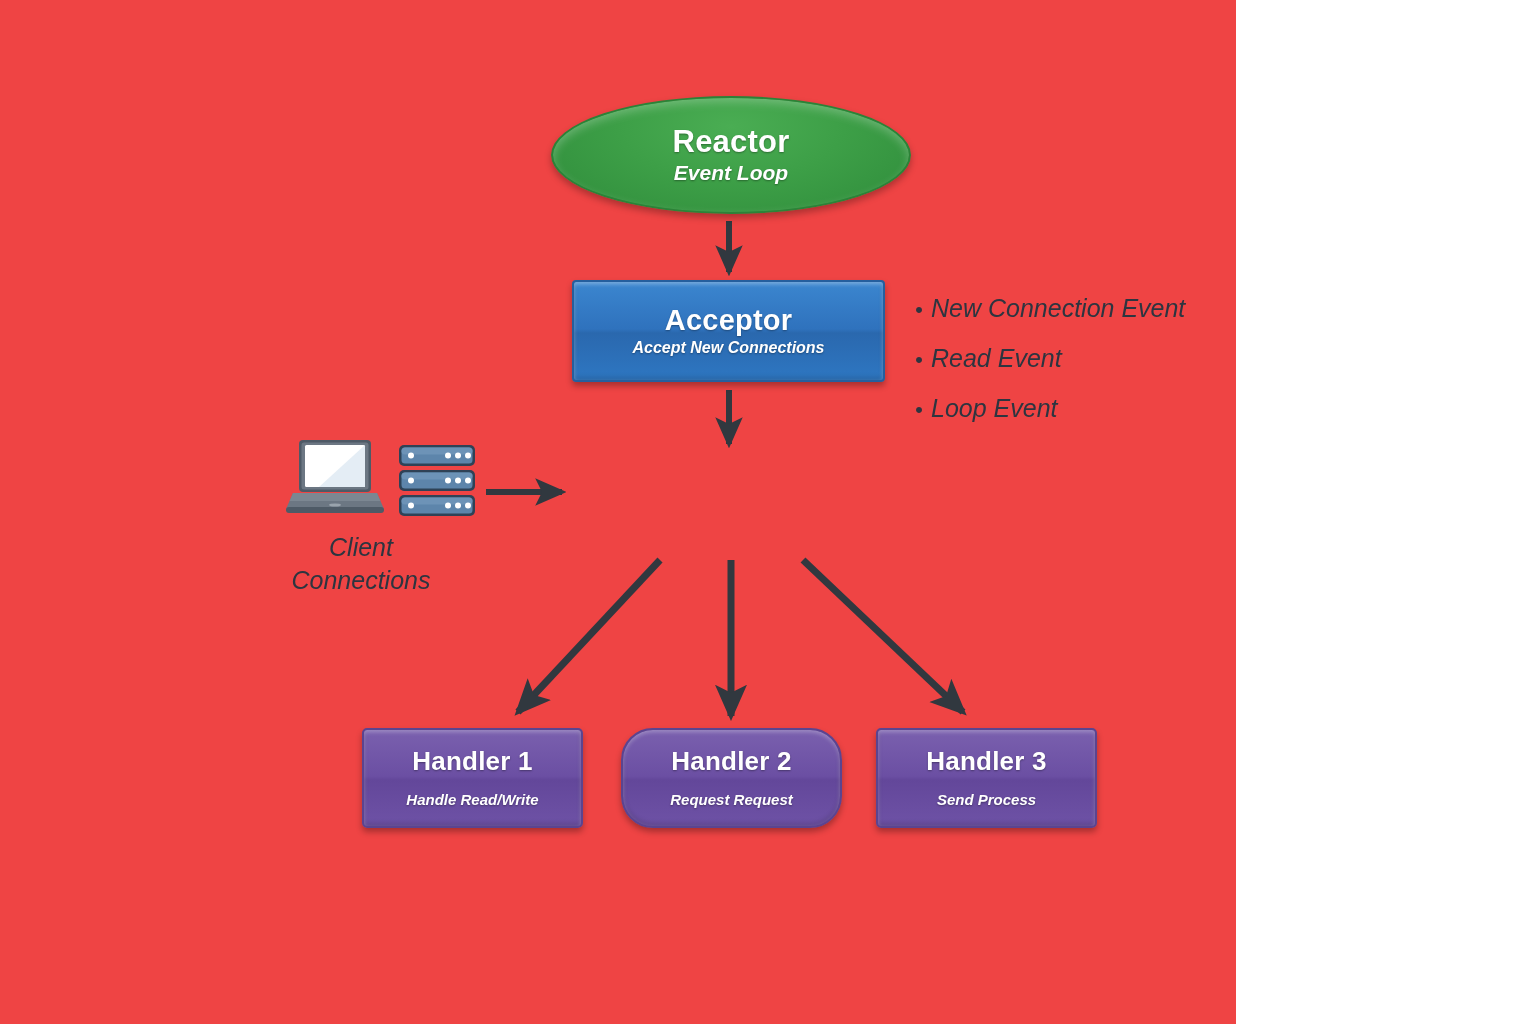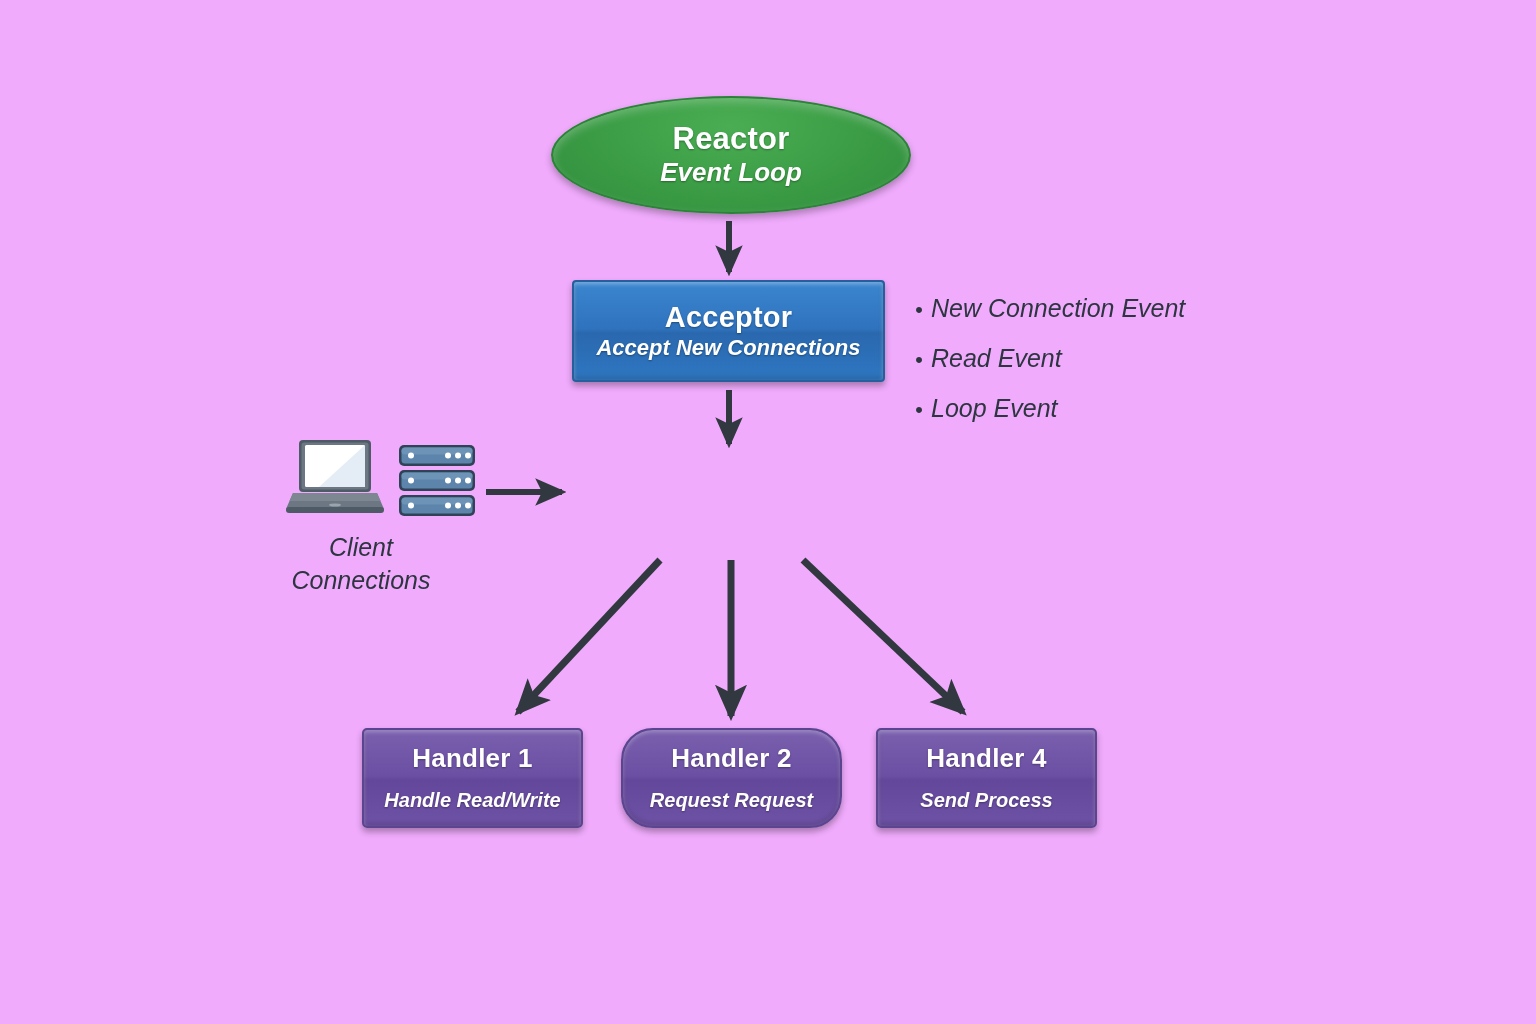--- a/index.html
+++ b/index.html
@@ -6,23 +6,23 @@
   html, body {
     margin: 0;
     padding: 0;
     background: #ffffff;
   }
   body {
     font-family: "Liberation Sans", sans-serif;
   }
   #canvas {
     position: relative;
-    width: 1536px;
+    width: 1236px;
     height: 1024px;
-    background: #f0abfc;
+    background: #ef4444;
     overflow: hidden;
   }
   #edges {
     position: absolute;
     left: 0;
     top: 0;
     width: 1536px;
     height: 1024px;
     pointer-events: none;
   }
@@ -57,35 +57,35 @@
     left: 551px;
     top: 96px;
     width: 360px;
     height: 118px;
     border-radius: 50%;
     background: radial-gradient(ellipse at 50% 25%, #4aad53 0%, #3d9f47 45%, #2f8c3b 100%);
     border: 2px solid #2c8238;
     box-shadow: 0 4px 7px rgba(0,0,0,0.28), inset 0 4px 10px rgba(255,255,255,0.25);
   }
   #reactor .title { font-size: 31px; margin-bottom: 2px; }
-  #reactor .subtitle { font-size: 26px; text-align: center; }
+  #reactor .subtitle { font-size: 21px; text-align: center; }
 
   
   #acceptor {
     left: 572px;
     top: 280px;
     width: 313px;
     height: 102px;
     background: linear-gradient(180deg, #3b86cf 0%, #2f72bd 48%, #2a68ae 52%, #2e77c2 100%);
     border: 2px solid #255f9e;
     border-radius: 4px;
     box-shadow: 0 4px 6px rgba(0,0,0,0.3), inset 0 2px 4px rgba(255,255,255,0.35), inset 0 -3px 5px rgba(0,0,0,0.15);
   }
   #acceptor .title { font-size: 29px; margin-bottom: 4px; }
-  #acceptor .subtitle { font-size: 22px; }
+  #acceptor .subtitle { font-size: 16px; }
 
   
   #dispatcher {
     left: 572px;
     top: 452px;
     width: 313px;
     height: 102px;
     background: linear-gradient(180deg, #f59a3d 0%, #ef8822 48%, #e67e18 52%, #f28c22 100%);
     border: 2px solid #d9731a;
     border-radius: 4px;
@@ -98,21 +98,21 @@
   .handler {
     top: 728px;
     width: 221px;
     height: 100px;
     background: linear-gradient(180deg, #7a60ae 0%, #6b4fa3 48%, #63479a 52%, #6e52a6 100%);
     border: 2px solid #5b4490;
     border-radius: 5px;
     box-shadow: 0 4px 6px rgba(0,0,0,0.3), inset 0 2px 4px rgba(255,255,255,0.3), inset 0 -3px 5px rgba(0,0,0,0.15);
   }
   .handler .title { font-size: 26px; margin-bottom: 17px; }
-  .handler .subtitle { font-size: 20px; }
+  .handler .subtitle { font-size: 15px; }
   #handler-1 { left: 362px; }
   #handler-2 { left: 621px; border-radius: 32px; }
   #handler-3 { left: 876px; }
 
   
   #events {
     position: absolute;
     left: 915px;
     top: 294px;
     z-index: 3;
@@ -198,21 +198,21 @@
     <div class="title">Handler 1</div>
     <div class="subtitle">Handle Read/Write</div>
   </div>
 
   <div class="node handler" id="handler-2">
     <div class="title">Handler 2</div>
     <div class="subtitle">Request Request</div>
   </div>
 
   <div class="node handler" id="handler-3">
-    <div class="title">Handler 4</div>
+    <div class="title">Handler 3</div>
     <div class="subtitle">Send Process</div>
   </div>
 
   <div id="events">
     <div class="event-item">
       <span class="bullet">•</span>
       <span>New Connection Event</span>
     </div>
     <div class="event-item">
       <span class="bullet">•</span>

